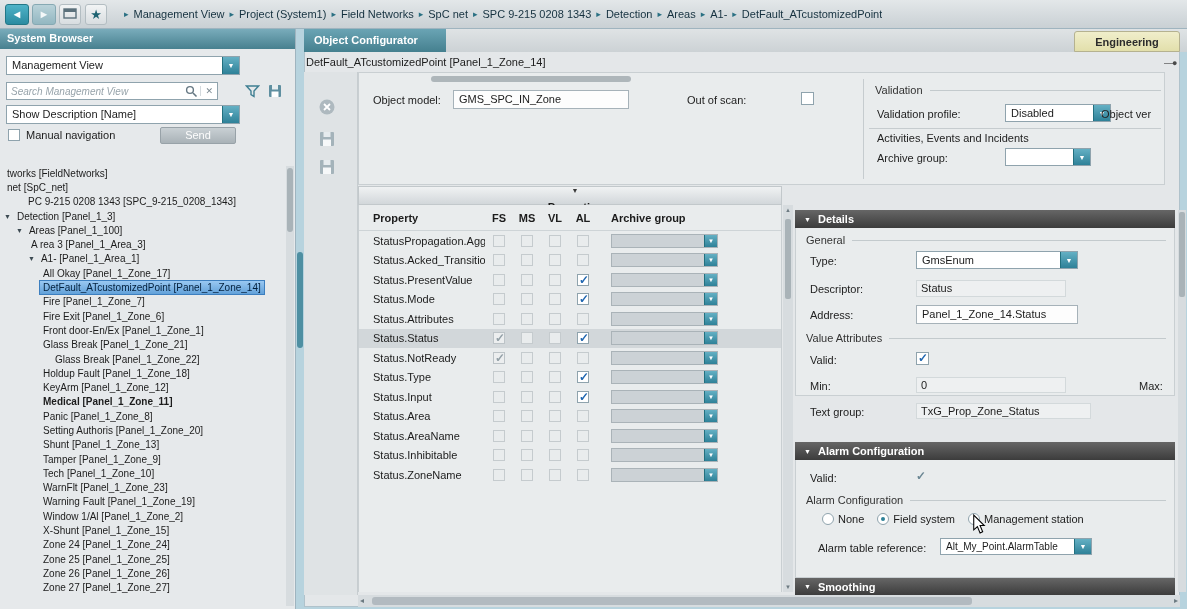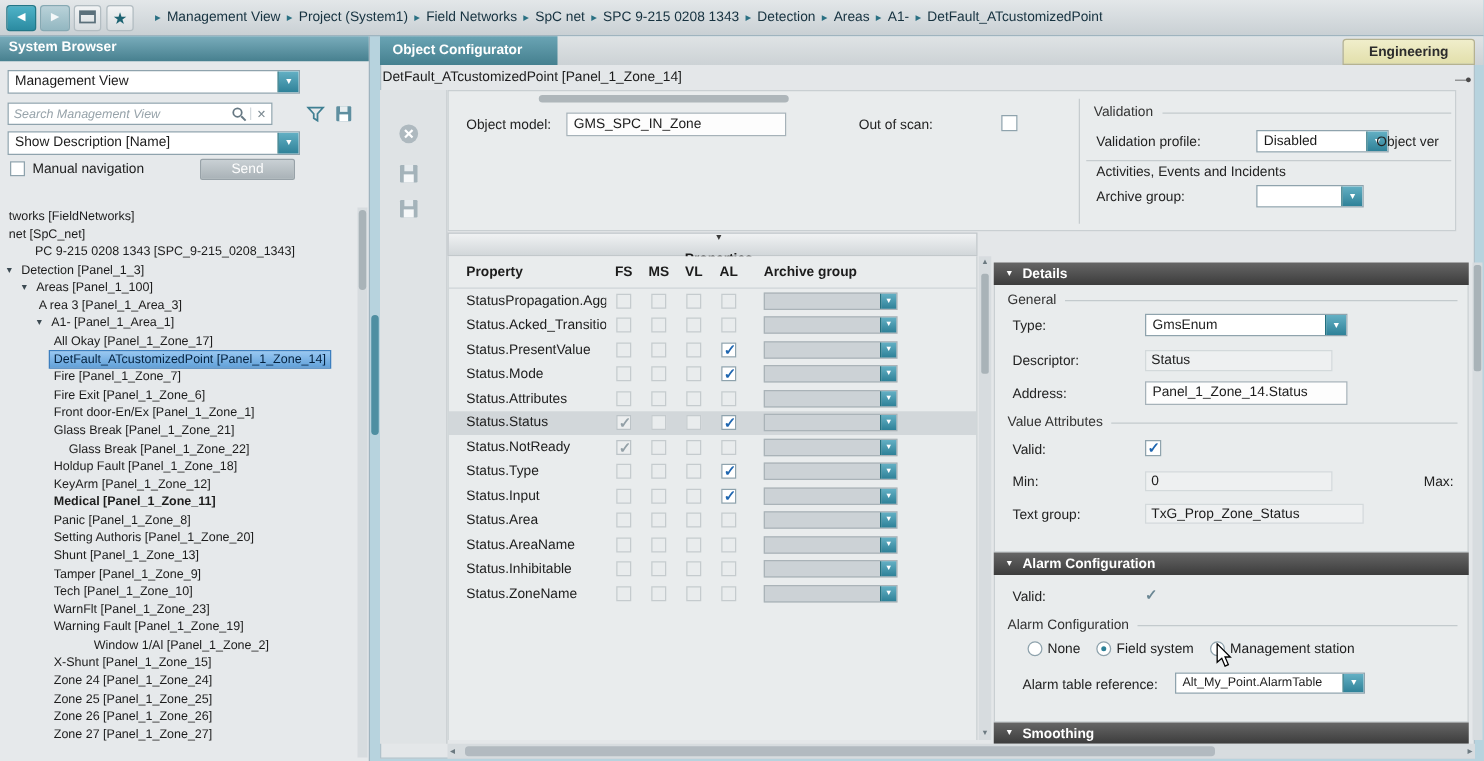--- a/index.html
+++ b/index.html
@@ -289,21 +289,21 @@
         </div>
         <div class="tree-item" style="padding-left: 40px;">
           <span class="tl">Tech [Panel_1_Zone_10]</span>
         </div>
         <div class="tree-item" style="padding-left: 40px;">
           <span class="tl">WarnFlt [Panel_1_Zone_23]</span>
         </div>
         <div class="tree-item" style="padding-left: 40px;">
           <span class="tl">Warning Fault [Panel_1_Zone_19]</span>
         </div>
-        <div class="tree-item" style="padding-left: 40px; margin-left: 32px;">
+        <div class="tree-item" style="padding-left: 40px;">
           <span class="tl">Window 1/Al [Panel_1_Zone_2]</span>
         </div>
         <div class="tree-item" style="padding-left: 40px;">
           <span class="tl">X-Shunt [Panel_1_Zone_15]</span>
         </div>
         <div class="tree-item" style="padding-left: 40px;">
           <span class="tl">Zone 24 [Panel_1_Zone_24]</span>
         </div>
         <div class="tree-item" style="padding-left: 40px;">
           <span class="tl">Zone 25 [Panel_1_Zone_25]</span>
@@ -638,21 +638,21 @@
   <div class="vscroll" style="left:783px; top:205px; width:10px; height:387px;">
     <span class="sarrow" style="top:2px;">▲</span>
     <div class="vthumb" style="left:2px; top:14px; width:6px; height:80px;"></div>
     <span class="sarrow" style="bottom:2px;">▼</span>
   </div>
 
   <div class="sec-header" style="left:795px; top:210px; width:380px;">
     <span class="tri-w">▼</span>
     <span>Details</span>
   </div>
-  <div class="panel-body" style="left:795px; top:228px; width:380px; height:214px;">
+  <div class="panel-body" style="left:795px; top:228px; width:380px; height:168px;">
     <div class="group" style="left:10px; top:6px; width:360px;">
       <span class="group-label">General</span>
       <span class="group-line"></span>
     </div>
     <span class="lbl" style="left:14px; top:27px;">Type:</span>
     <div class="dd" style="left:120px; top:23px; width:162px; height:18px;">
       <span class="dd-text">GmsEnum</span>
       <span class="dd-arrow">▼</span>
     </div>
     <span class="lbl" style="left:14px; top:55px;">Descriptor:</span>

